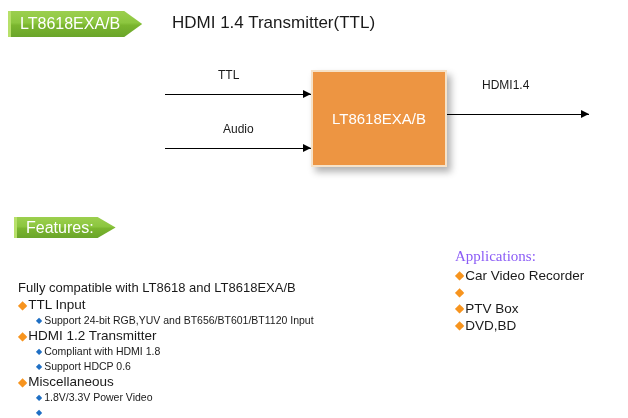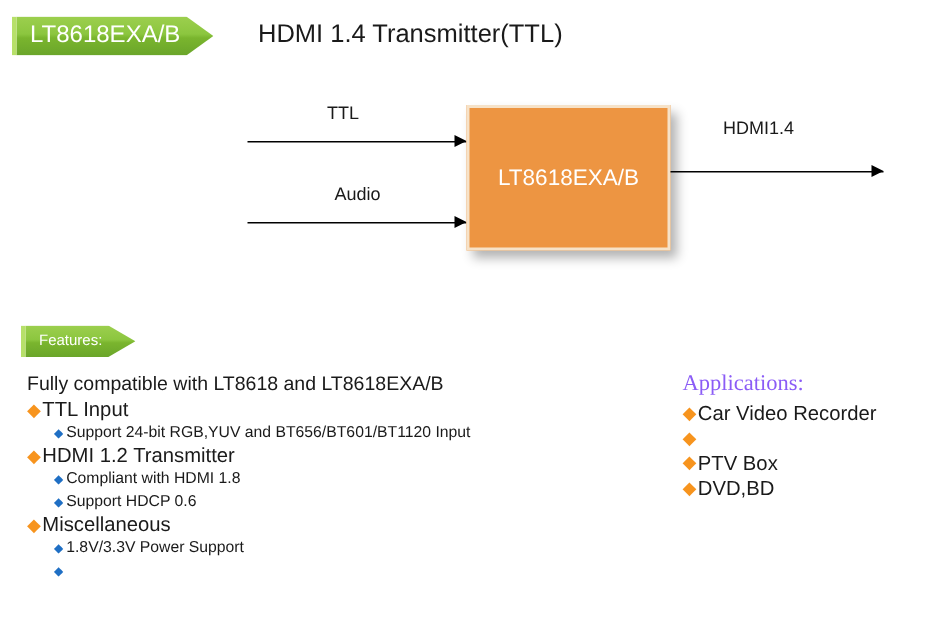--- a/index.html
+++ b/index.html
@@ -40,21 +40,21 @@
   #title-tag {
     left: 8px;
     top: 11px;
     height: 26px;
     font-size: 16px;
   }
   #features-tag {
     left: 14px;
     top: 217px;
     height: 21px;
-    font-size: 10px;
+    font-size: 16px;
     align-items: center;
   }
 
   
   #page-title {
     position: absolute;
     left: 172px;
     top: 13px;
     font-size: 17px;
     color: #1a1a1a;
@@ -127,20 +127,21 @@
     left: 18px;
     top: 248px;
     width: 360px;
   }
   .intro-line {
     font-size: 13px;
     color: #1a1a1a;
     line-height: 16px;
     margin-bottom: 1px;
     white-space: nowrap;
+    margin-top: 32px;
   }
   .feat-item {
     display: flex;
     align-items: flex-start;
     font-size: 13.5px;
     line-height: 16px;
     color: #1a1a1a;
     white-space: nowrap;
   }
   .feat-sub {
@@ -245,21 +246,21 @@
     <span class="diamond-sm">◆</span>
     <span>Support HDCP 0.6</span>
   </div>
 
   <div class="feat-item">
     <span class="diamond-lg">◆</span>
     <span>Miscellaneous</span>
   </div>
   <div class="feat-sub">
     <span class="diamond-sm">◆</span>
-    <span>1.8V/3.3V Power Support</span>
+    <span>1.8V/3.3V Power Video</span>
   </div>
   <div class="feat-sub">
     <span class="diamond-sm">◆</span>
   </div>
 </div>
 
 <div id="applications">
   <div id="applications-heading">Applications:</div>
 
   <div class="app-item">

